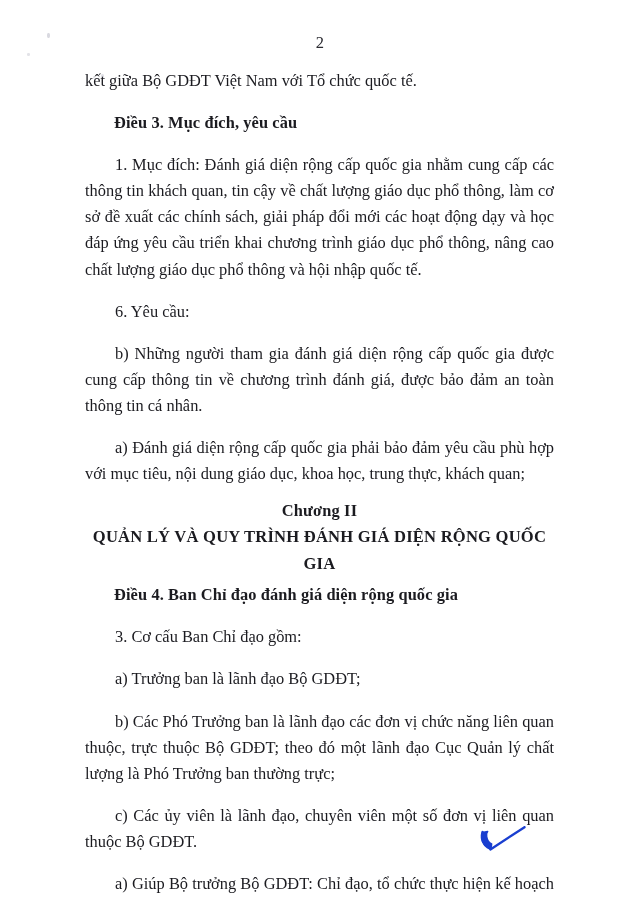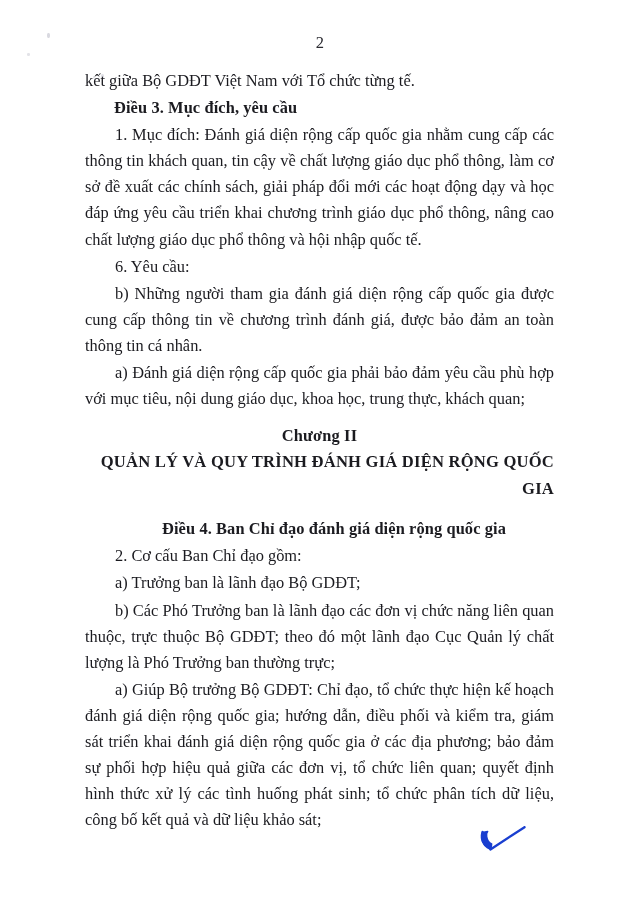--- a/index.html
+++ b/index.html
@@ -49,22 +49,22 @@
     line-height: 26.1px;
     text-align: justify;
     text-justify: inter-word;
     color: #1b1b20;
     -webkit-font-smoothing: none;
   }
 
   p.indent { text-indent: 30px; }
   p.noindent { text-indent: 0; }
 
-  p.gap   { margin-top: 1px; font-family: Liberation Serif, serif; }
-  p.gap-s { margin-top: 14px; text-align: center; }
+  p.gap   { margin-top: 16px; font-family: Liberation Serif, serif; }
+  p.gap-s { margin-top: 5px; }
   p.gap-l { margin-top: 11px; text-align: center; }
 
   .heading-bold {
     font-weight: bold;
     text-align: left;
     text-indent: 29px;
     font-size: 16.4px;
     line-height: 26.1px;
     margin: 0;
     letter-spacing: 0.1px;
@@ -73,21 +73,21 @@
   .chapter-label {
     text-align: center;
     font-weight: bold;
     font-size: 16.4px;
     line-height: 25px;
     margin: 0;
     text-indent: 0;
     letter-spacing: 0.15px;
   }
   .chapter-title {
-    text-align: right;
+    text-align: center;
     font-weight: bold;
     font-size: 16.6px;
     line-height: 27px;
     margin: 0;
     text-indent: 0;
     letter-spacing: 0.2px;
   }
 
   
   .ink-check {
@@ -106,45 +106,46 @@
 
   <div class="speck" style="left:47px; top:33px; width:3px; height:5px;"></div>
   <div class="speck" style="left:27px; top:53px; width:3px; height:3px; opacity:.4;"></div>
   <div class="speck" style="left:93px; top:76px; width:2px; height:3px; opacity:.35;"></div>
   <div class="speck" style="left:101px; top:74px; width:3px; height:4px; opacity:.45;"></div>
 
   <div class="page-number">2</div>
 
   <div class="body-col">
 
-    <p class="noindent">kết giữa Bộ GDĐT Việt Nam với Tổ chức từng tế.</p>
+    <p class="noindent">kết giữa Bộ GDĐT Việt Nam với Tổ chức quốc tế.</p>
 
     <p class="heading-bold gap">Điều 3. Mục đích, yêu cầu</p>
 
     <p class="indent gap">1. Mục đích: Đánh giá diện rộng cấp quốc gia nhằm cung cấp các thông tin khách quan, tin cậy về chất lượng giáo dục phổ thông, làm cơ sở đề xuất các chính sách, giải pháp đổi mới các hoạt động dạy và học đáp ứng yêu cầu triển khai chương trình giáo dục phổ thông, nâng cao chất lượng giáo dục phổ thông và hội nhập quốc tế.</p>
 
     <p class="indent gap">6. Yêu cầu:</p>
 
     <p class="indent gap">b) Những người tham gia đánh giá diện rộng cấp quốc gia được cung cấp thông tin về chương trình đánh giá, được bảo đảm an toàn thông tin cá nhân.</p>
 
     <p class="indent gap">a) Đánh giá diện rộng cấp quốc gia phải bảo đảm yêu cầu phù hợp với mục tiêu, nội dung giáo dục, khoa học, trung thực, khách quan;</p>
 
     <p class="chapter-label gap-l">Chương II</p>
 
     <p class="chapter-title">QUẢN LÝ VÀ QUY TRÌNH ĐÁNH GIÁ DIỆN RỘNG QUỐC GIA</p>
 
     <p class="heading-bold gap-s">Điều 4. Ban Chỉ đạo đánh giá diện rộng quốc gia</p>
 
 
-    <p class="indent gap">2. Cơ cấu Ban Chỉ đạo gồm:</p>
+    <p class="indent gap">3. Cơ cấu Ban Chỉ đạo gồm:</p>
 
     <p class="indent gap">a) Trưởng ban là lãnh đạo Bộ GDĐT;</p>
 
     <p class="indent gap">b) Các Phó Trưởng ban là lãnh đạo các đơn vị chức năng liên quan thuộc, trực thuộc Bộ GDĐT; theo đó một lãnh đạo Cục Quản lý chất lượng là Phó Trưởng ban thường trực;</p>
 
+    <p class="indent gap">c) Các ủy viên là lãnh đạo, chuyên viên một số đơn vị liên quan thuộc Bộ GDĐT.</p>
 
 
     <p class="indent gap">a) Giúp Bộ trưởng Bộ GDĐT: Chỉ đạo, tổ chức thực hiện kế hoạch đánh giá diện rộng quốc gia; hướng dẫn, điều phối và kiểm tra, giám sát triển khai đánh giá diện rộng quốc gia ở các địa phương; bảo đảm sự phối hợp hiệu quả giữa các đơn vị, tổ chức liên quan; quyết định hình thức xử lý các tình huống phát sinh; tổ chức phân tích dữ liệu, công bố kết quả và dữ liệu khảo sát;</p>
 
   </div>
 
   <svg class="ink-check" viewBox="0 0 56 46" xmlns="http://www.w3.org/2000/svg">
     <path d="M4.5 6.5 C3.2 9.5 3.6 14.5 6.2 18.2 C8.0 20.8 10.5 22.6 12.9 23.2 L13.6 18.0 C11.2 17.0 9.2 14.2 8.6 10.6 C8.2 8.2 8.6 6.8 9.6 5.6 Z" fill="#1a3fd0" stroke="#1a3fd0" stroke-width="1.6" stroke-linejoin="round"></path>
     <path d="M12.4 23.4 L46.5 1.2" fill="none" stroke="#1a3fd0" stroke-width="2.4" stroke-linecap="round"></path>
     <path d="M4.6 6.2 C3.5 9.8 4.2 15.0 7.0 18.8" fill="none" stroke="#1a3fd0" stroke-width="2.6" stroke-linecap="round"></path>

